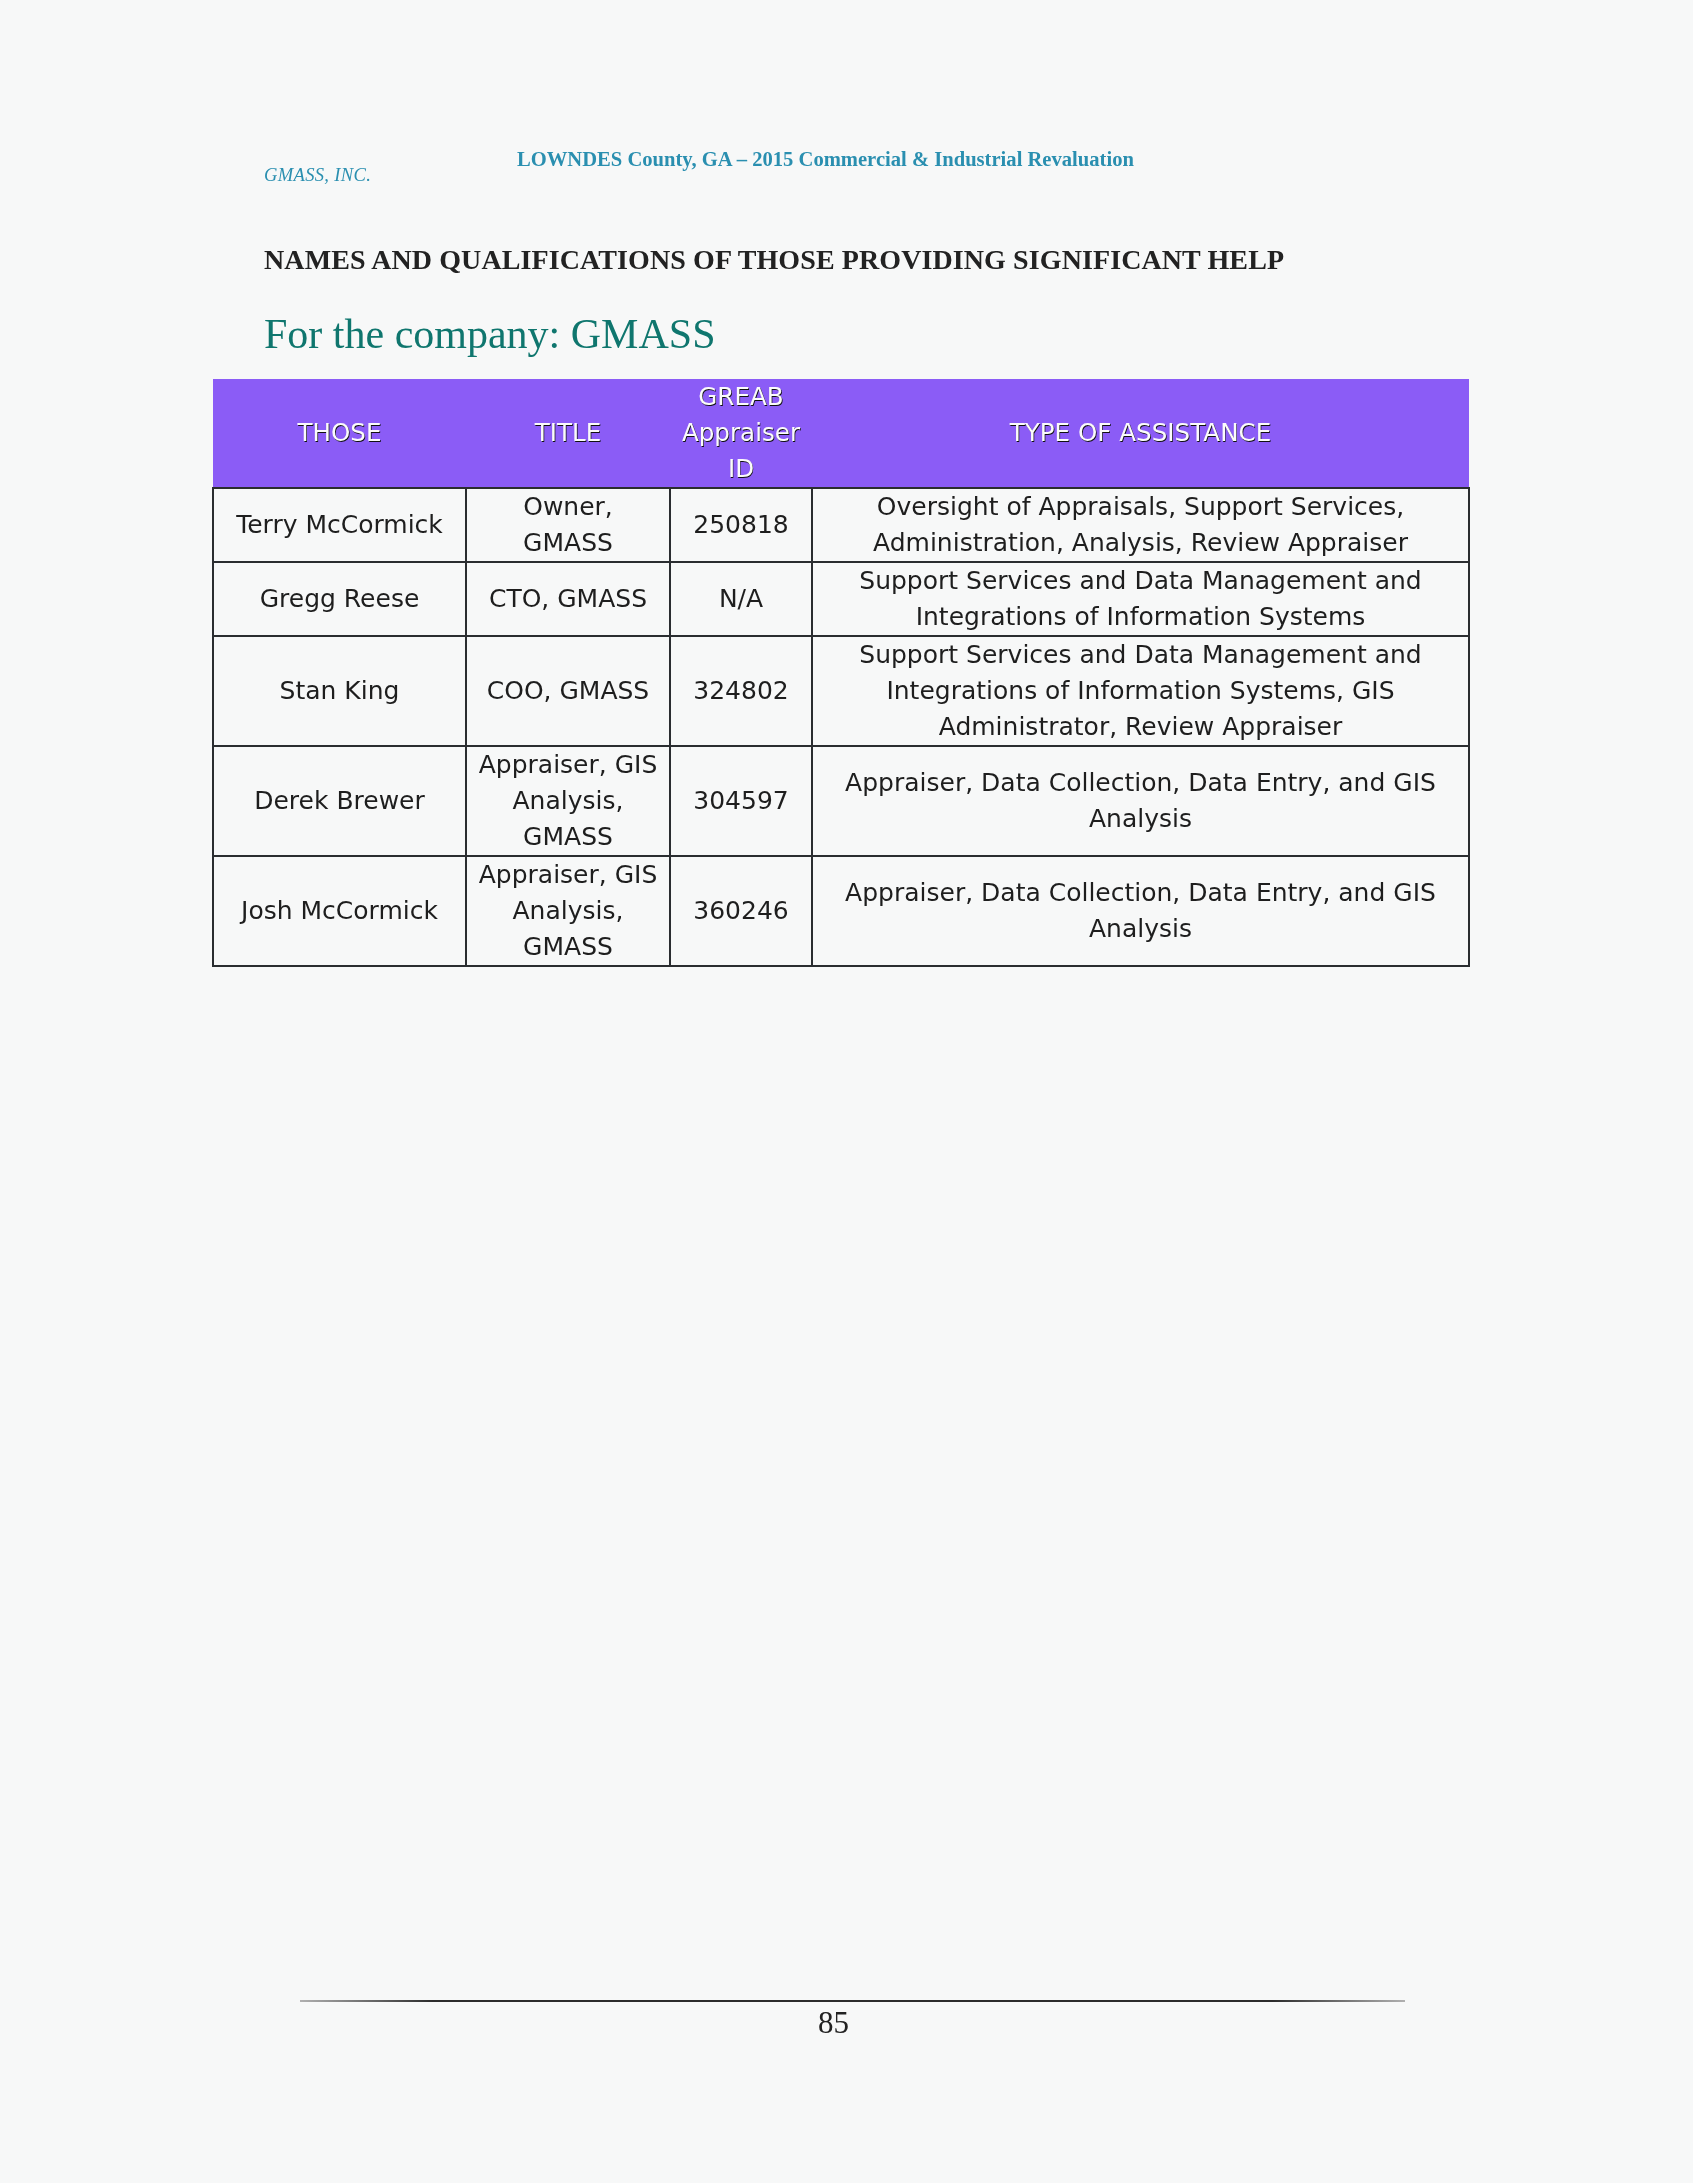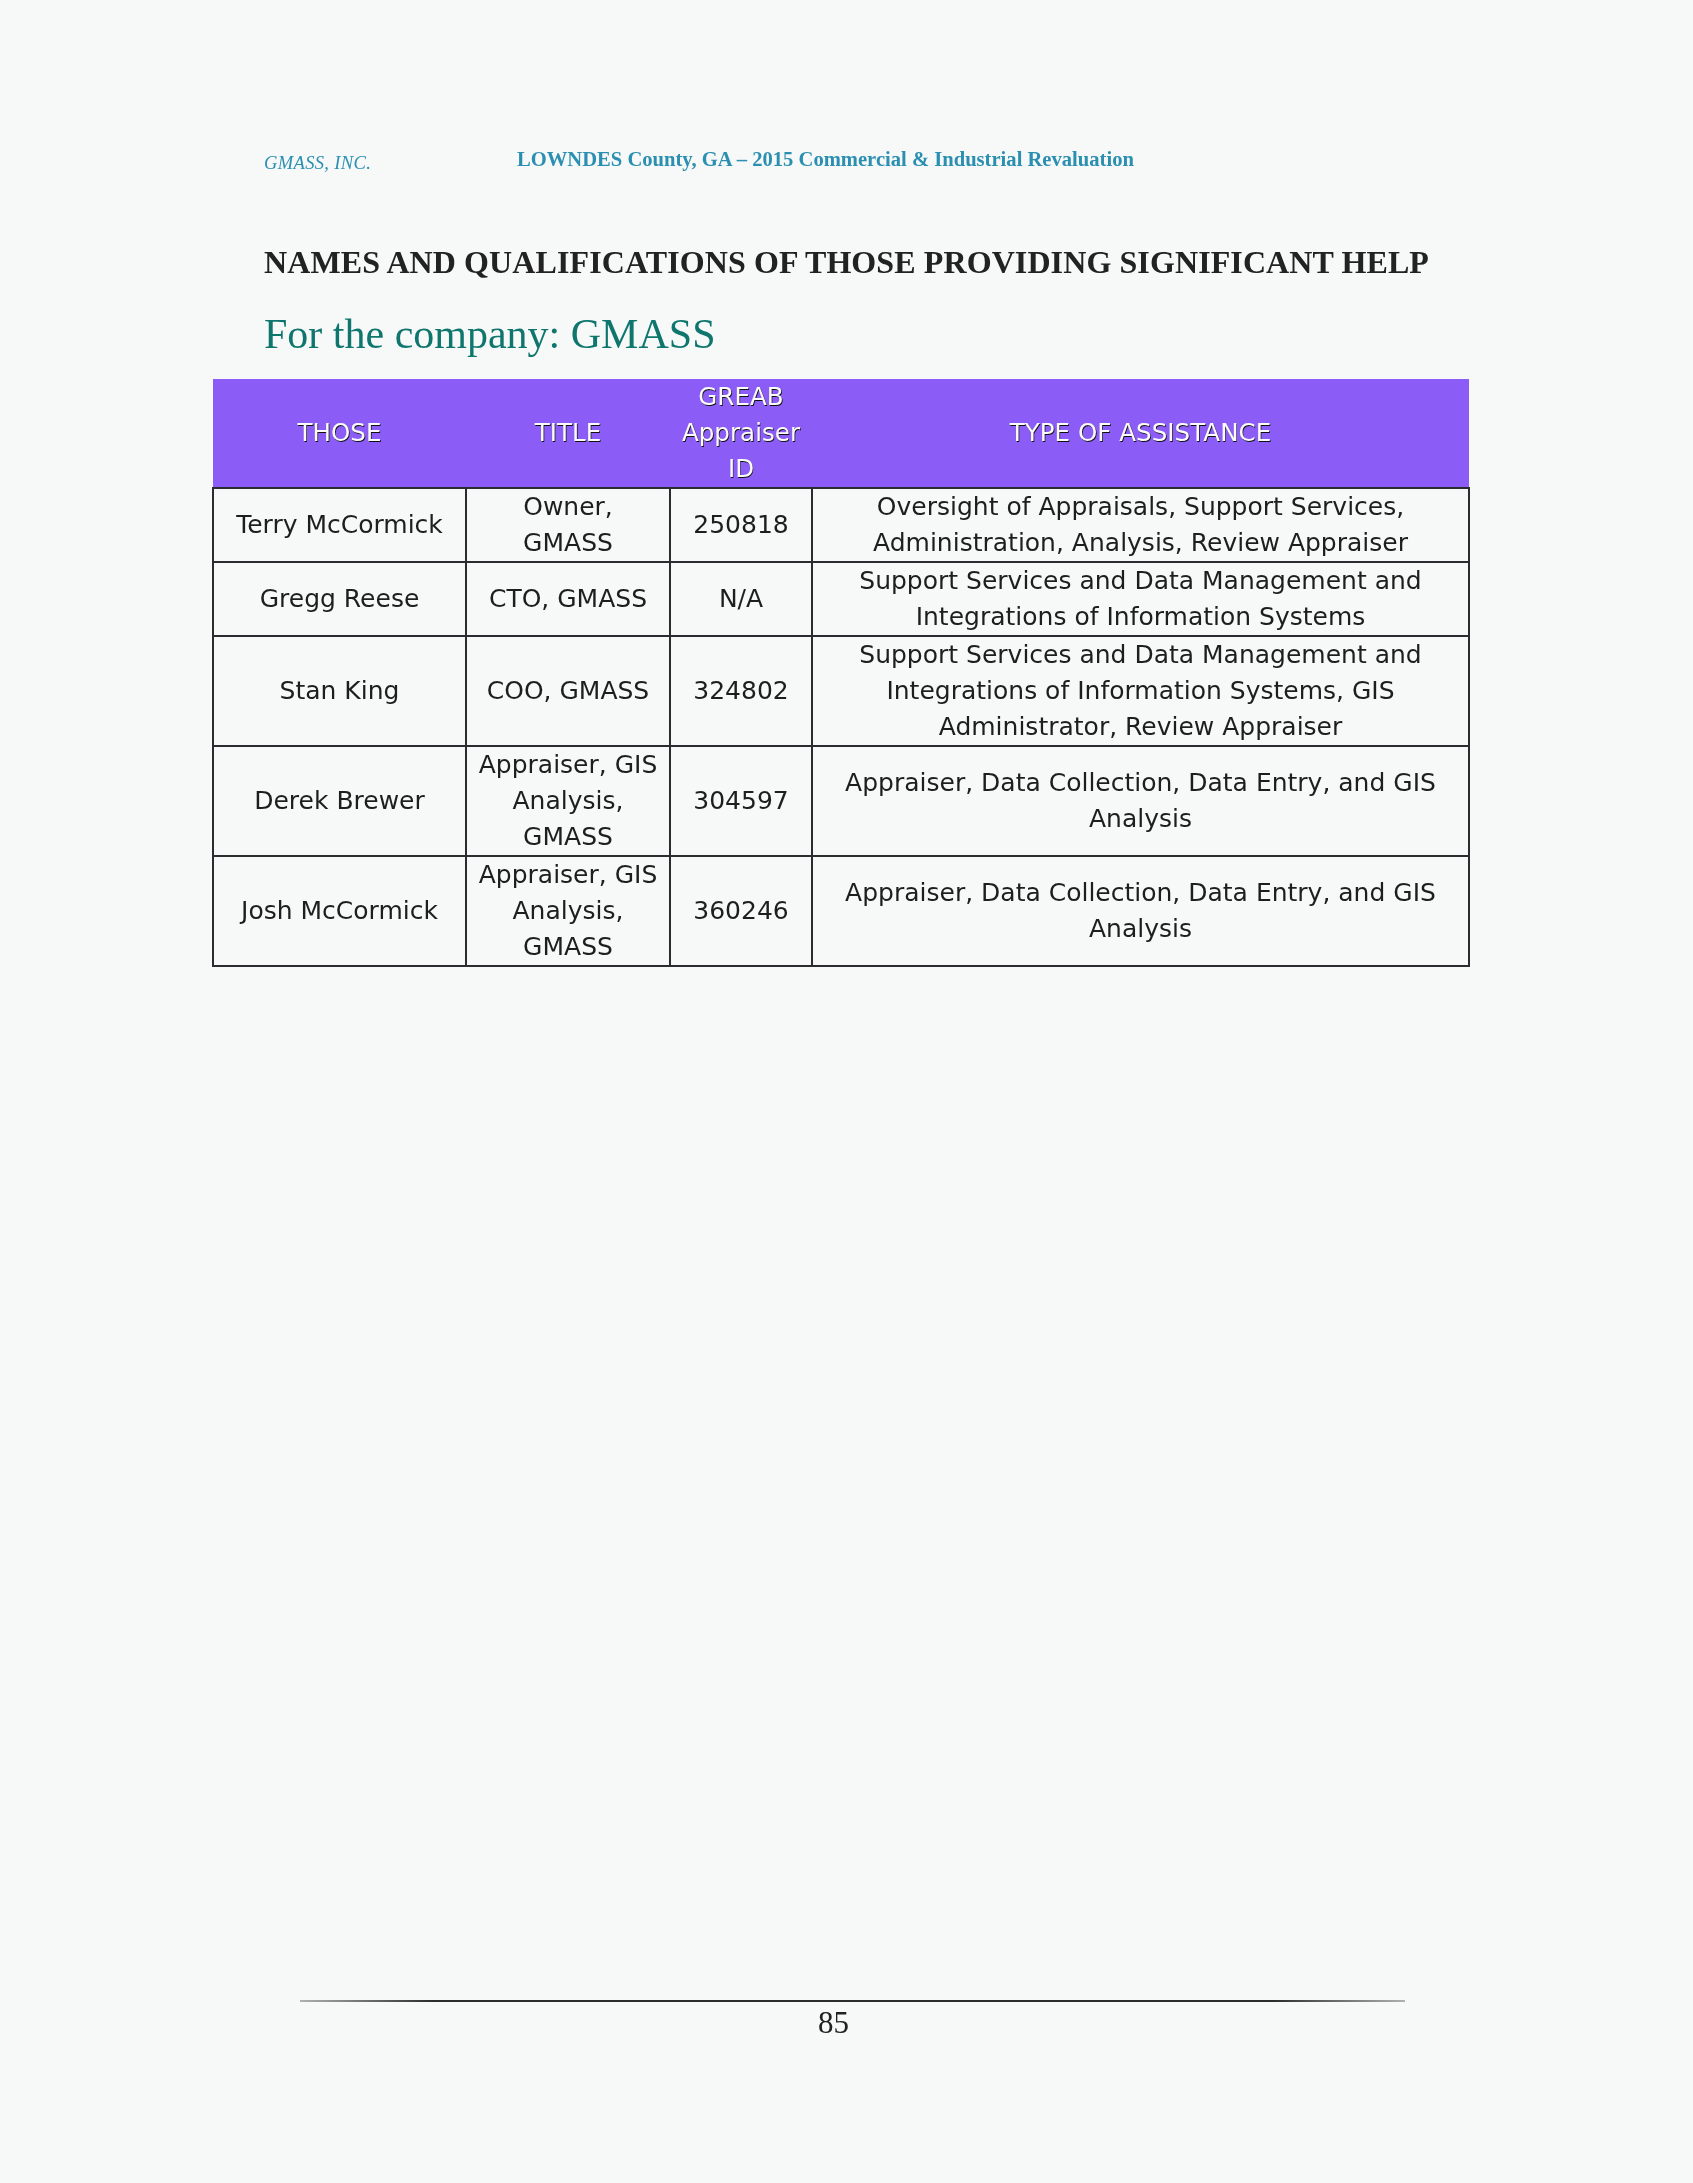--- a/index.html
+++ b/index.html
@@ -20,38 +20,38 @@
       top: 148px;
       left: 264px;
       width: 1198px;
       height: 27px;
       color: #2a8fb0;
       font-family: "Liberation Serif", serif;
     }
     .running-header .company {
       position: absolute;
       left: 0;
-      top: 4px;
+      top: 16px;
       font-size: 18.6px;
       font-style: italic;
       letter-spacing: 0.3px;
     }
     .running-header .report-title {
       position: absolute;
       left: 253px;
       top: 0;
       font-size: 20.6px;
       font-weight: bold;
       white-space: nowrap;
     }
     .section-heading {
       position: absolute;
       top: 244px;
       left: 264px;
-      font-size: 32px;
+      font-size: 28px;
       font-weight: bold;
       color: #222;
       letter-spacing: 0.1px;
       white-space: nowrap;
     }
     .company-line {
       position: absolute;
       top: 310px;
       left: 264px;
       font-size: 42px;

